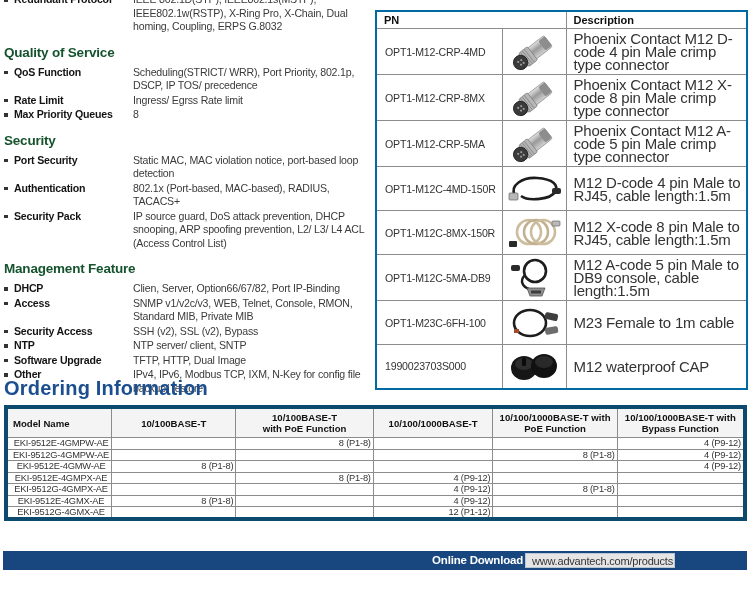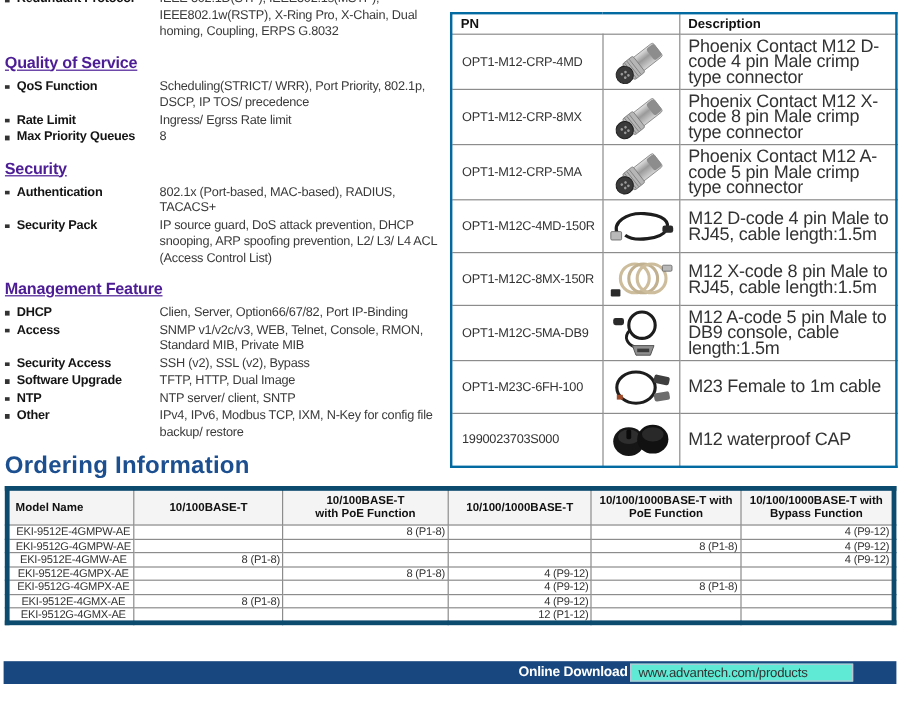--- a/index.html
+++ b/index.html
@@ -2,21 +2,21 @@
 <html><head>
 <meta charset="utf-8">
 <style>
   * { box-sizing: border-box; margin: 0; padding: 0; }
   html, body { width: 750px; height: 591px; background: #fff; overflow: hidden; }
   body { font-family: "Liberation Sans", sans-serif; color: #2e2e2e; position: relative; }
 
   
   .spec-col { position: absolute; left: 4px; top: 0; width: 368px; overflow: hidden; }
   .spec-section.first { margin-top: -7px; }
-  .spec-heading { font-size: 13.5px; font-weight: bold; color: #4c1d95; margin: 11px 0 6px 0; letter-spacing: -0.2px; text-decoration: underline; }
+  .spec-heading { font-size: 13.5px; font-weight: bold; color: #14532d; margin: 11px 0 6px 0; letter-spacing: -0.2px; }
   .spec-item { display: flex; align-items: flex-start; margin-bottom: 1px; }
   .spec-label { width: 129px; flex: 0 0 129px; font-weight: bold; font-size: 10.6px; line-height: 13.5px; color: #141414; position: relative; padding-left: 10px; letter-spacing: -0.2px; }
   .spec-label::before { content: ""; position: absolute; left: 0; top: 5px; width: 3.5px; height: 3.5px; background: #333; }
   .spec-value { flex: 1; font-size: 10.6px; line-height: 13.5px; color: #3a3a3a; letter-spacing: -0.2px; }
 
   
   .pn-table-wrap { position: absolute; left: 375px; top: 10px; width: 373px; }
   table.pn { width: 100%; border-collapse: collapse; border: 2px solid #0369a1; }
   table.pn th, table.pn td { border: 1px solid #8c8c8c; }
   table.pn th { font-size: 11px; text-align: left; padding: 2px 0 2px 7px; color: #111; height: 17px; background: #fff; }
@@ -32,21 +32,21 @@
   table.ordering { width: 100%; border-collapse: collapse; border: 4px solid #0c4a6e; }
   table.ordering th, table.ordering td { border: 1px solid #8c8c8c; }
   table.ordering th { font-size: 9.6px; font-weight: bold; color: #111; text-align: center; background: #f4f4f4; padding: 3px 2px; white-space: pre-line; line-height: 11px; }
   table.ordering th:first-child { text-align: left; padding-left: 5px; }
   table.ordering td { font-size: 9.3px; color: #333; text-align: right; height: 11.5px; padding: 0 2px; letter-spacing: -0.2px; }
   table.ordering td:first-child { text-align: center; padding-left: 5px; }
 
   
   .download-bar { position: absolute; left: 3px; top: 551px; width: 744px; height: 19px; background: #17477e; text-align: center; }
   .download-label { position: absolute; right: 224px; top: 3px; font-size: 11.5px; font-weight: bold; color: #fff; letter-spacing: -0.2px; }
-  .download-url-box { position: absolute; left: 522px; top: 2px; width: 186px; height: 15px; background: #5eead4; border: 1px solid #b9c6d6; display: flex; align-items: center; padding-left: 6px; }
+  .download-url-box { position: absolute; left: 522px; top: 2px; width: 150px; height: 15px; background: #e5e5e5; border: 1px solid #b9c6d6; display: flex; align-items: center; padding-left: 6px; }
   .download-url-box span { font-size: 11px; color: #333; letter-spacing: -0.2px; }
 </style>
 </head>
 <body>
 
 <div class="spec-col" id="spec-sections">
     <div class="spec-section first">
       <div class="spec-item">
         <div class="spec-label">Redundant Protocol</div>
         <div class="spec-value">IEEE 802.1D(STP), IEEE802.1s(MSTP), IEEE802.1w(RSTP), X-Ring Pro, X-Chain, Dual homing, Coupling, ERPS G.8032</div>
@@ -63,20 +63,24 @@
         <div class="spec-value">Ingress/ Egrss Rate limit</div>
       </div>
       <div class="spec-item">
         <div class="spec-label">Max Priority Queues</div>
         <div class="spec-value">8</div>
       </div>
     </div>
     <div class="spec-section">
       <div class="spec-heading">Security</div>
       <div class="spec-item">
+        <div class="spec-label">Port Security</div>
+        <div class="spec-value">Static MAC, MAC violation notice, port-based loop detection</div>
+      </div>
+      <div class="spec-item">
         <div class="spec-label">Authentication</div>
         <div class="spec-value">802.1x (Port-based, MAC-based), RADIUS, TACACS+</div>
       </div>
       <div class="spec-item">
         <div class="spec-label">Security Pack</div>
         <div class="spec-value">IP source guard, DoS attack prevention, DHCP snooping, ARP spoofing prevention, L2/ L3/ L4 ACL (Access Control List)</div>
       </div>
     </div>
     <div class="spec-section">
       <div class="spec-heading">Management Feature</div>
@@ -86,26 +90,26 @@
       </div>
       <div class="spec-item">
         <div class="spec-label">Access</div>
         <div class="spec-value">SNMP v1/v2c/v3, WEB, Telnet, Console, RMON, Standard MIB, Private MIB</div>
       </div>
       <div class="spec-item">
         <div class="spec-label">Security Access</div>
         <div class="spec-value">SSH (v2), SSL (v2), Bypass</div>
       </div>
       <div class="spec-item">
+        <div class="spec-label">NTP</div>
+        <div class="spec-value">NTP server/ client, SNTP</div>
+      </div>
+      <div class="spec-item">
         <div class="spec-label">Software Upgrade</div>
         <div class="spec-value">TFTP, HTTP, Dual Image</div>
-      </div>
-      <div class="spec-item">
-        <div class="spec-label">NTP</div>
-        <div class="spec-value">NTP server/ client, SNTP</div>
       </div>
       <div class="spec-item">
         <div class="spec-label">Other</div>
         <div class="spec-value">IPv4, IPv6, Modbus TCP, IXM, N-Key for config file backup/ restore</div>
       </div>
     </div>
   </div>
 
 <div class="pn-table-wrap">
   <table class="pn">

